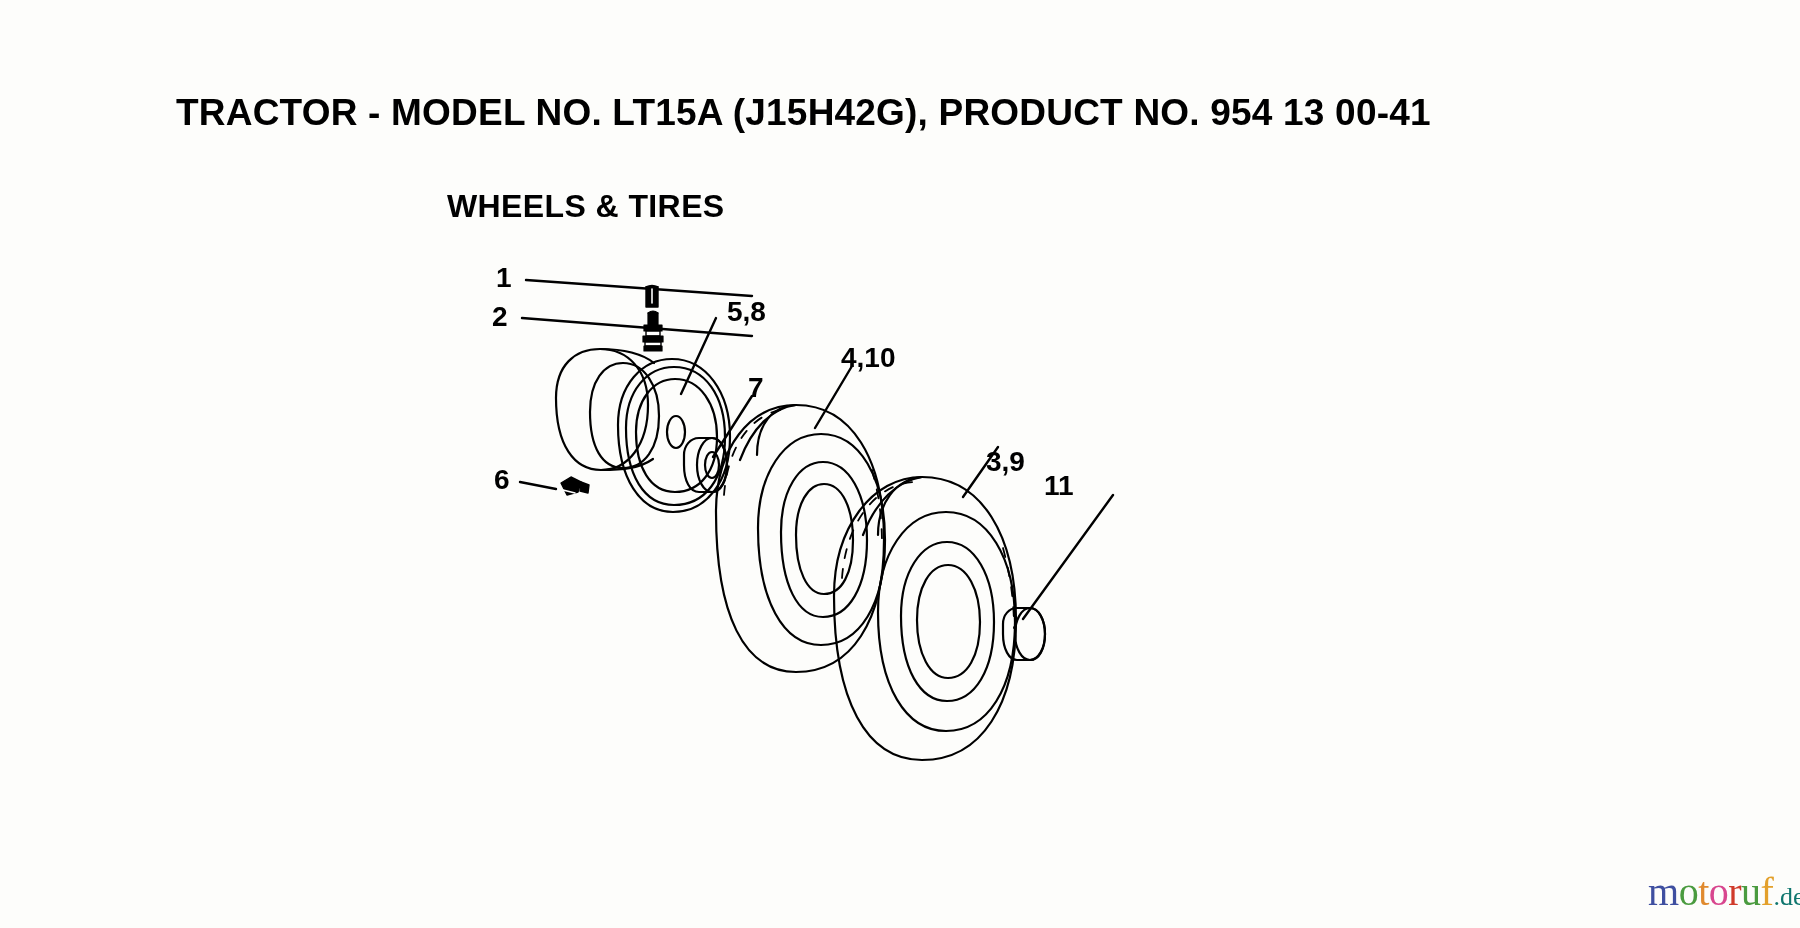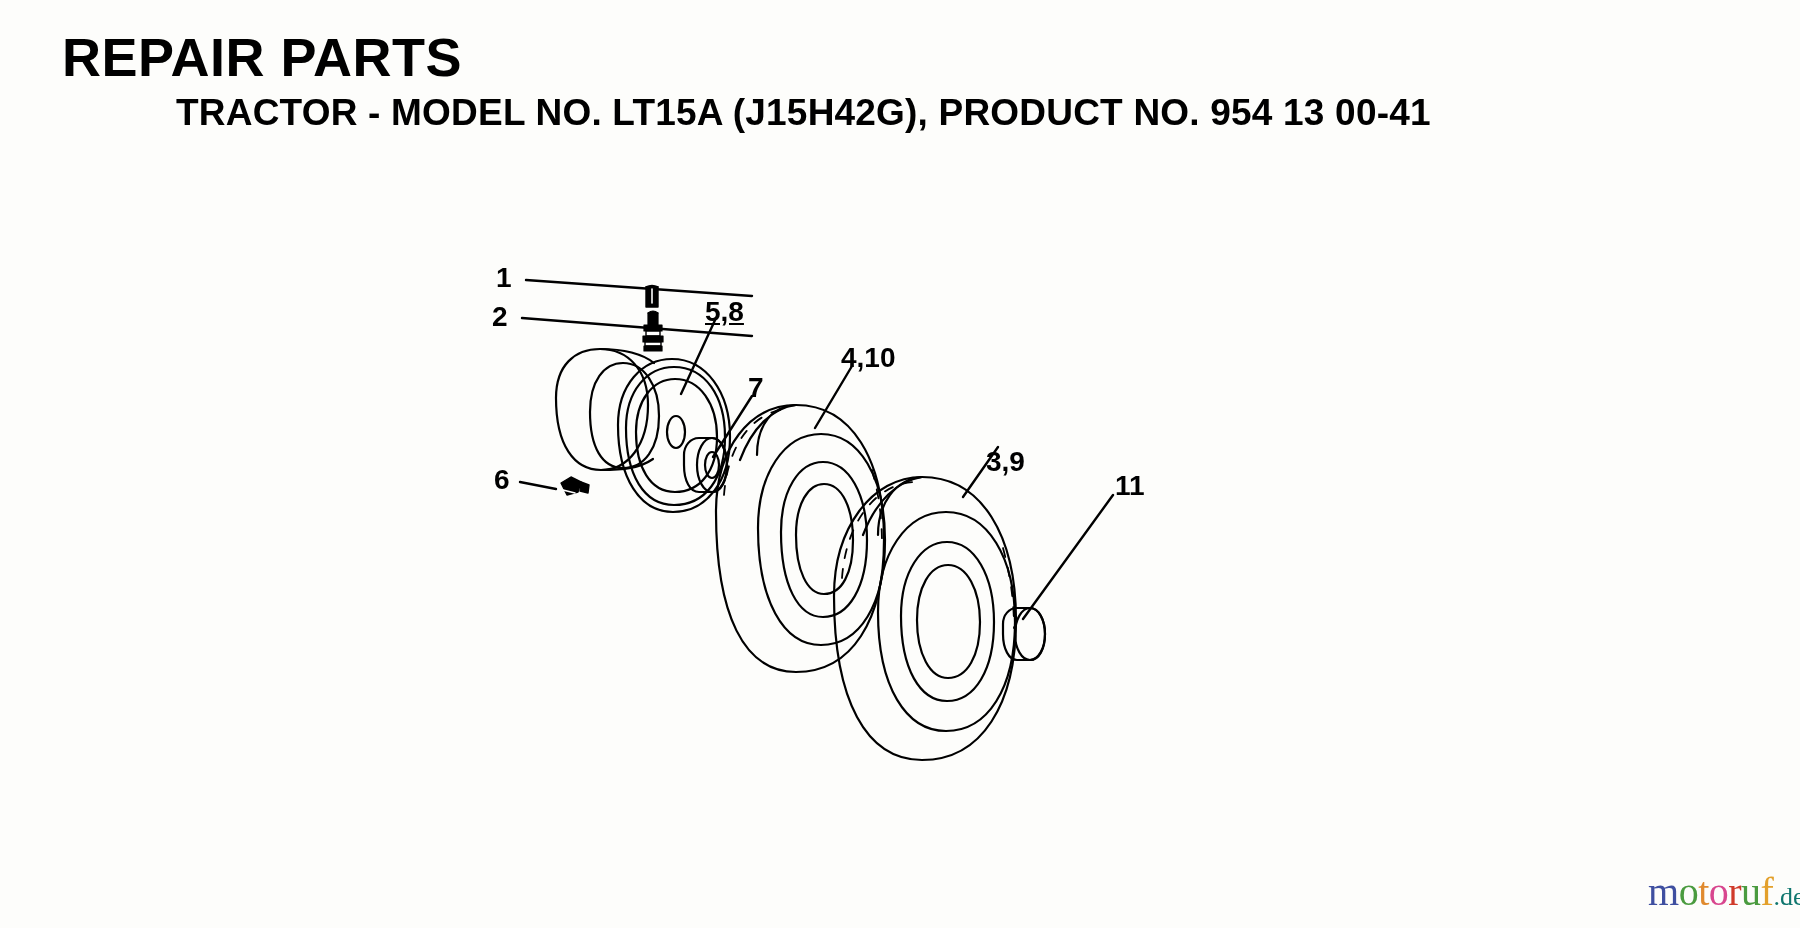--- a/index.html
+++ b/index.html
@@ -100,24 +100,24 @@
     font-size: 26px;
     letter-spacing: 0;
     font-family: Liberation Serif, serif;
   }
 </style>
 </head>
 <body>
 
 <div id="page">
 
-  <div class="doc-title">REPAIR PARTS</div>
 
   <div class="doc-subtitle">TRACTOR - MODEL NO. LT15A (J15H42G), PRODUCT NO. 954 13 00-41</div>
 
+  <div class="section-heading">WHEELS &amp; TIRES</div>
 
   <svg id="drawing" viewBox="0 0 1800 928">
     <g fill="none" stroke="#000" stroke-width="2.2" stroke-linecap="round" stroke-linejoin="round">
 
       <g stroke-width="2.4">
         <line x1="526" y1="280" x2="752" y2="296"></line>
         <line x1="522" y1="318" x2="752" y2="336"></line>
         <line x1="716" y1="318" x2="681" y2="394"></line>
         <line x1="752" y1="396" x2="713" y2="457"></line>
         <line x1="852" y1="366" x2="815" y2="428"></line>
@@ -286,29 +286,29 @@
         <ellipse cx="1030" cy="634" rx="15" ry="26"></ellipse>
       </g>
 
     </g>
   </svg>
 
   <div class="callout" style="left:496px; top:264px;">1</div>
 
   <div class="callout" style="left:492px; top:303px;">2</div>
 
-  <div class="callout" style="left:705px; top:298px;text-decoration:underline;">5,8</div>
+  <div class="callout" style="left:727px; top:298px;">5,8</div>
 
   <div class="callout" style="left:748px; top:374px;">7</div>
 
   <div class="callout" style="left:841px; top:344px;text-align:center;">4,10</div>
 
   <div class="callout" style="left:986px; top:448px;">3,9</div>
 
   <div class="callout" style="left:494px; top:466px;">6</div>
 
-  <div class="callout" style="left:1115px; top:472px;">11</div>
+  <div class="callout" style="left:1044px; top:472px;">11</div>
 
   <div class="logo">
     <span class="l1">m</span><span class="l2">o</span><span class="l3">t</span><span class="l4">o</span><span class="l5">r</span><span class="l6">u</span><span class="l7">f</span><span class="tld">.de</span>
   </div>
 
 </div>
 
 </body></html>

